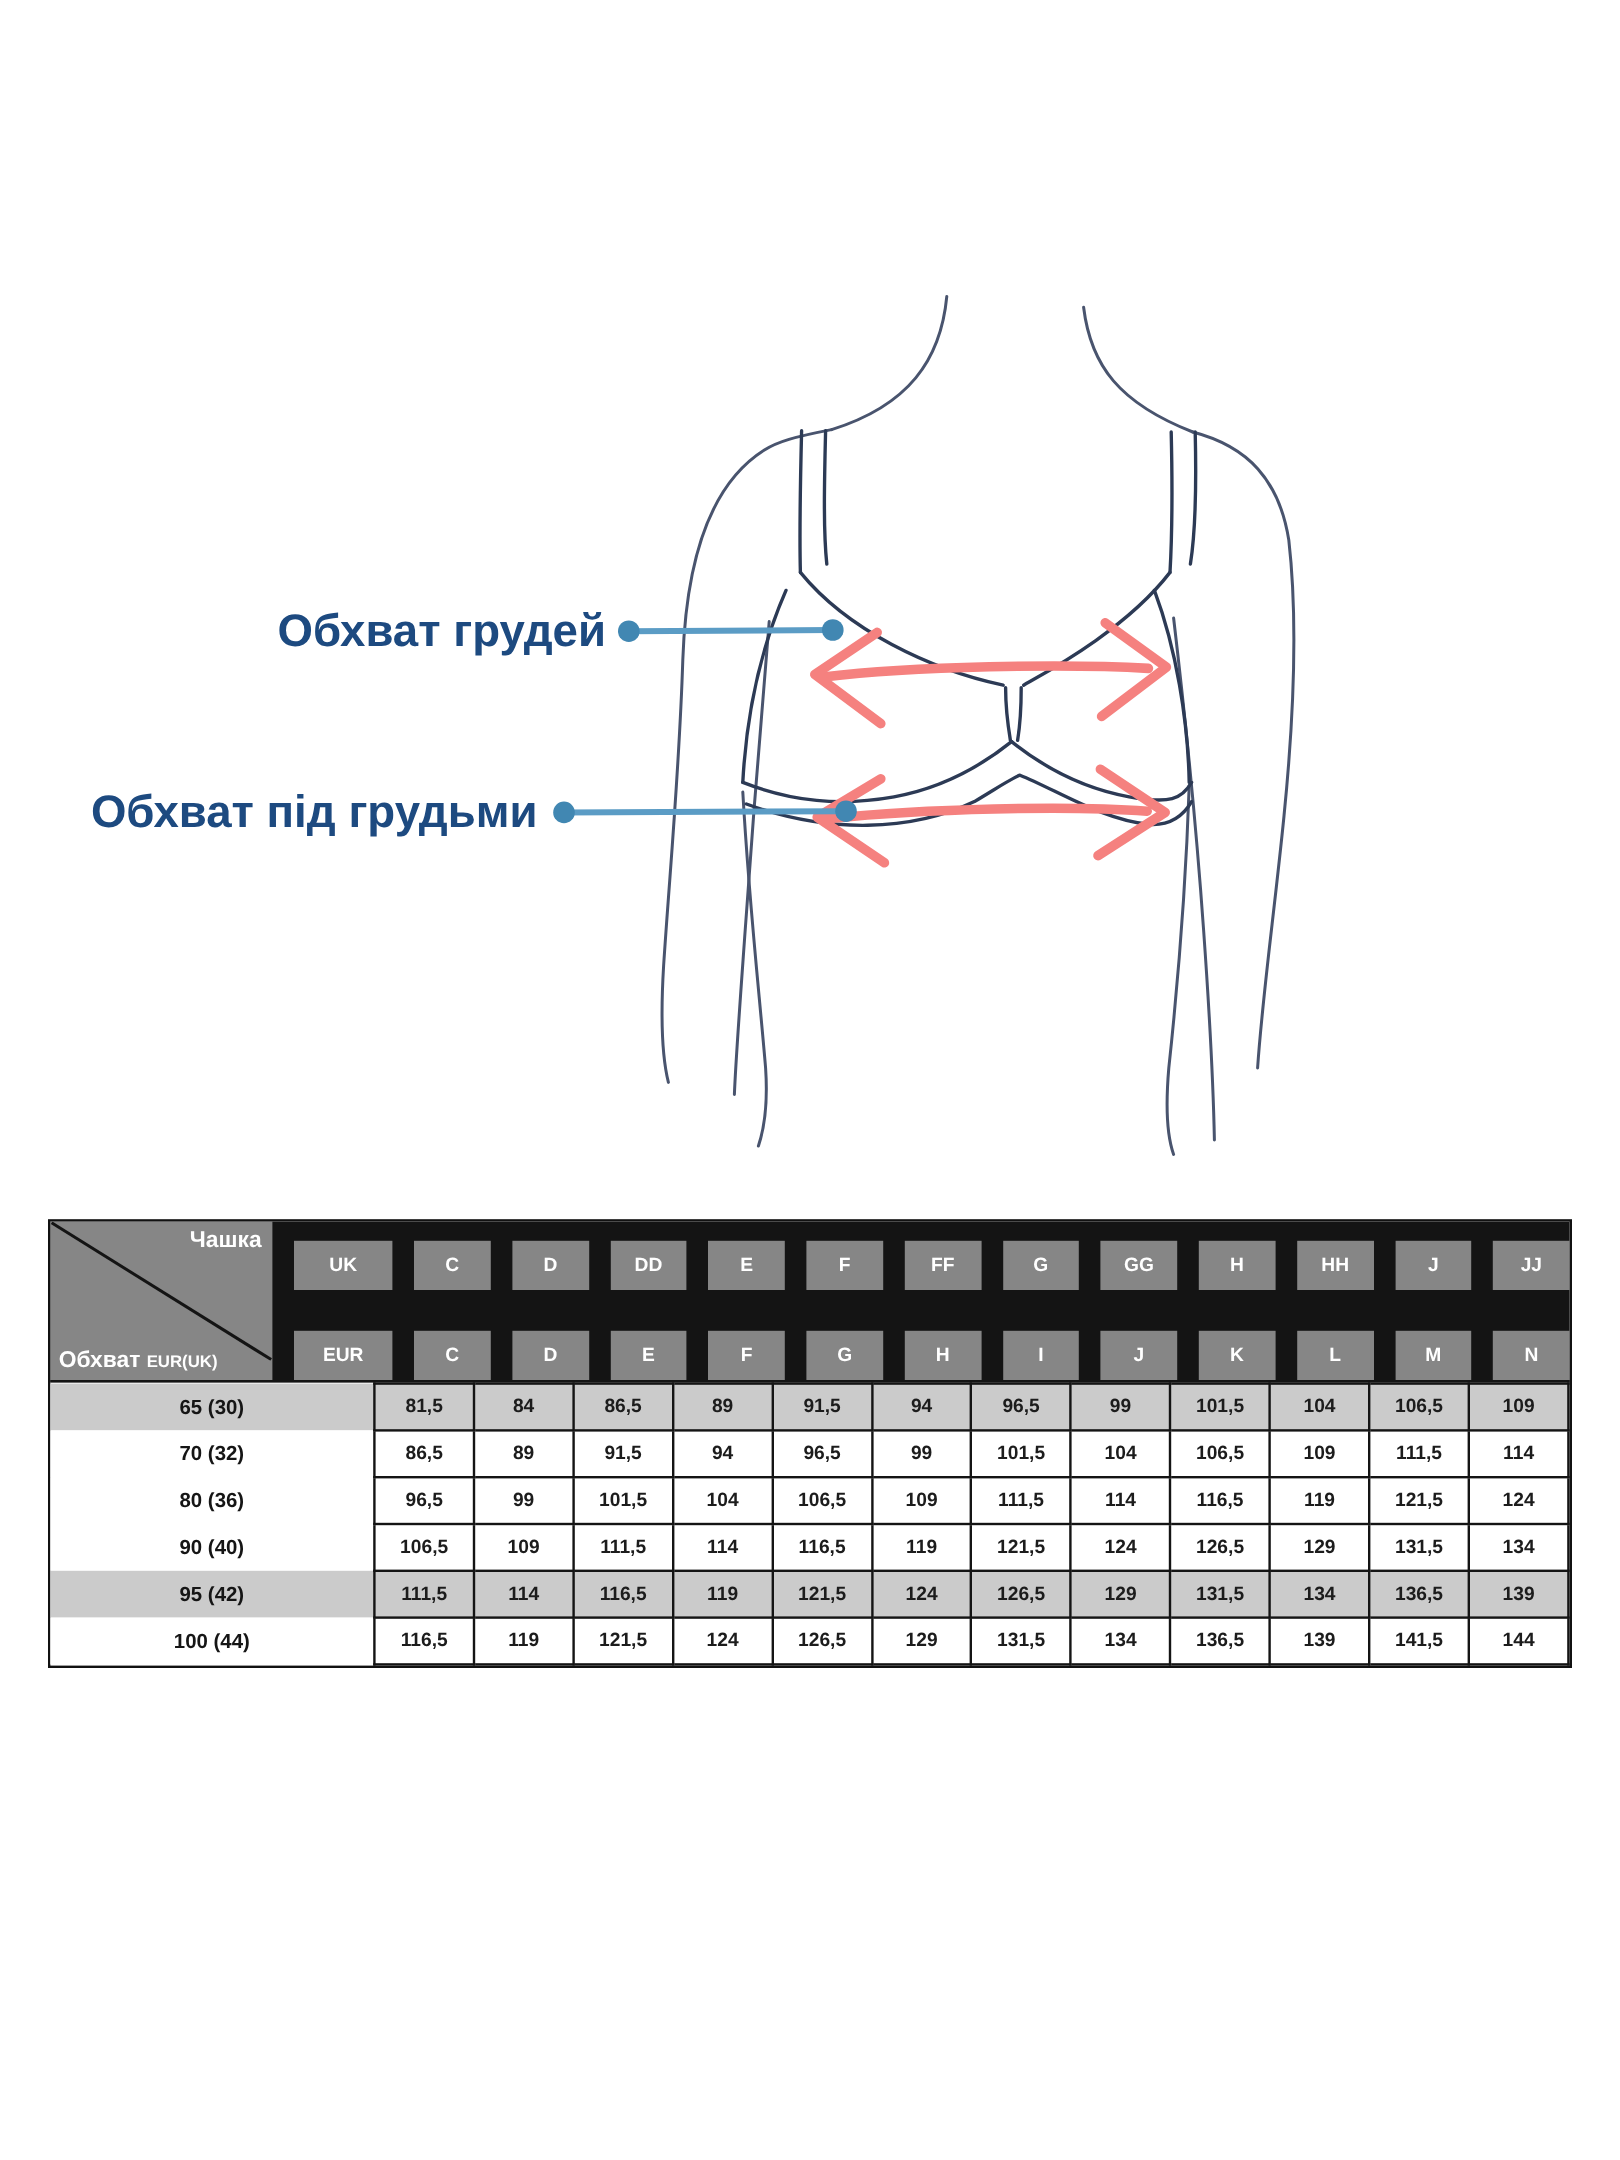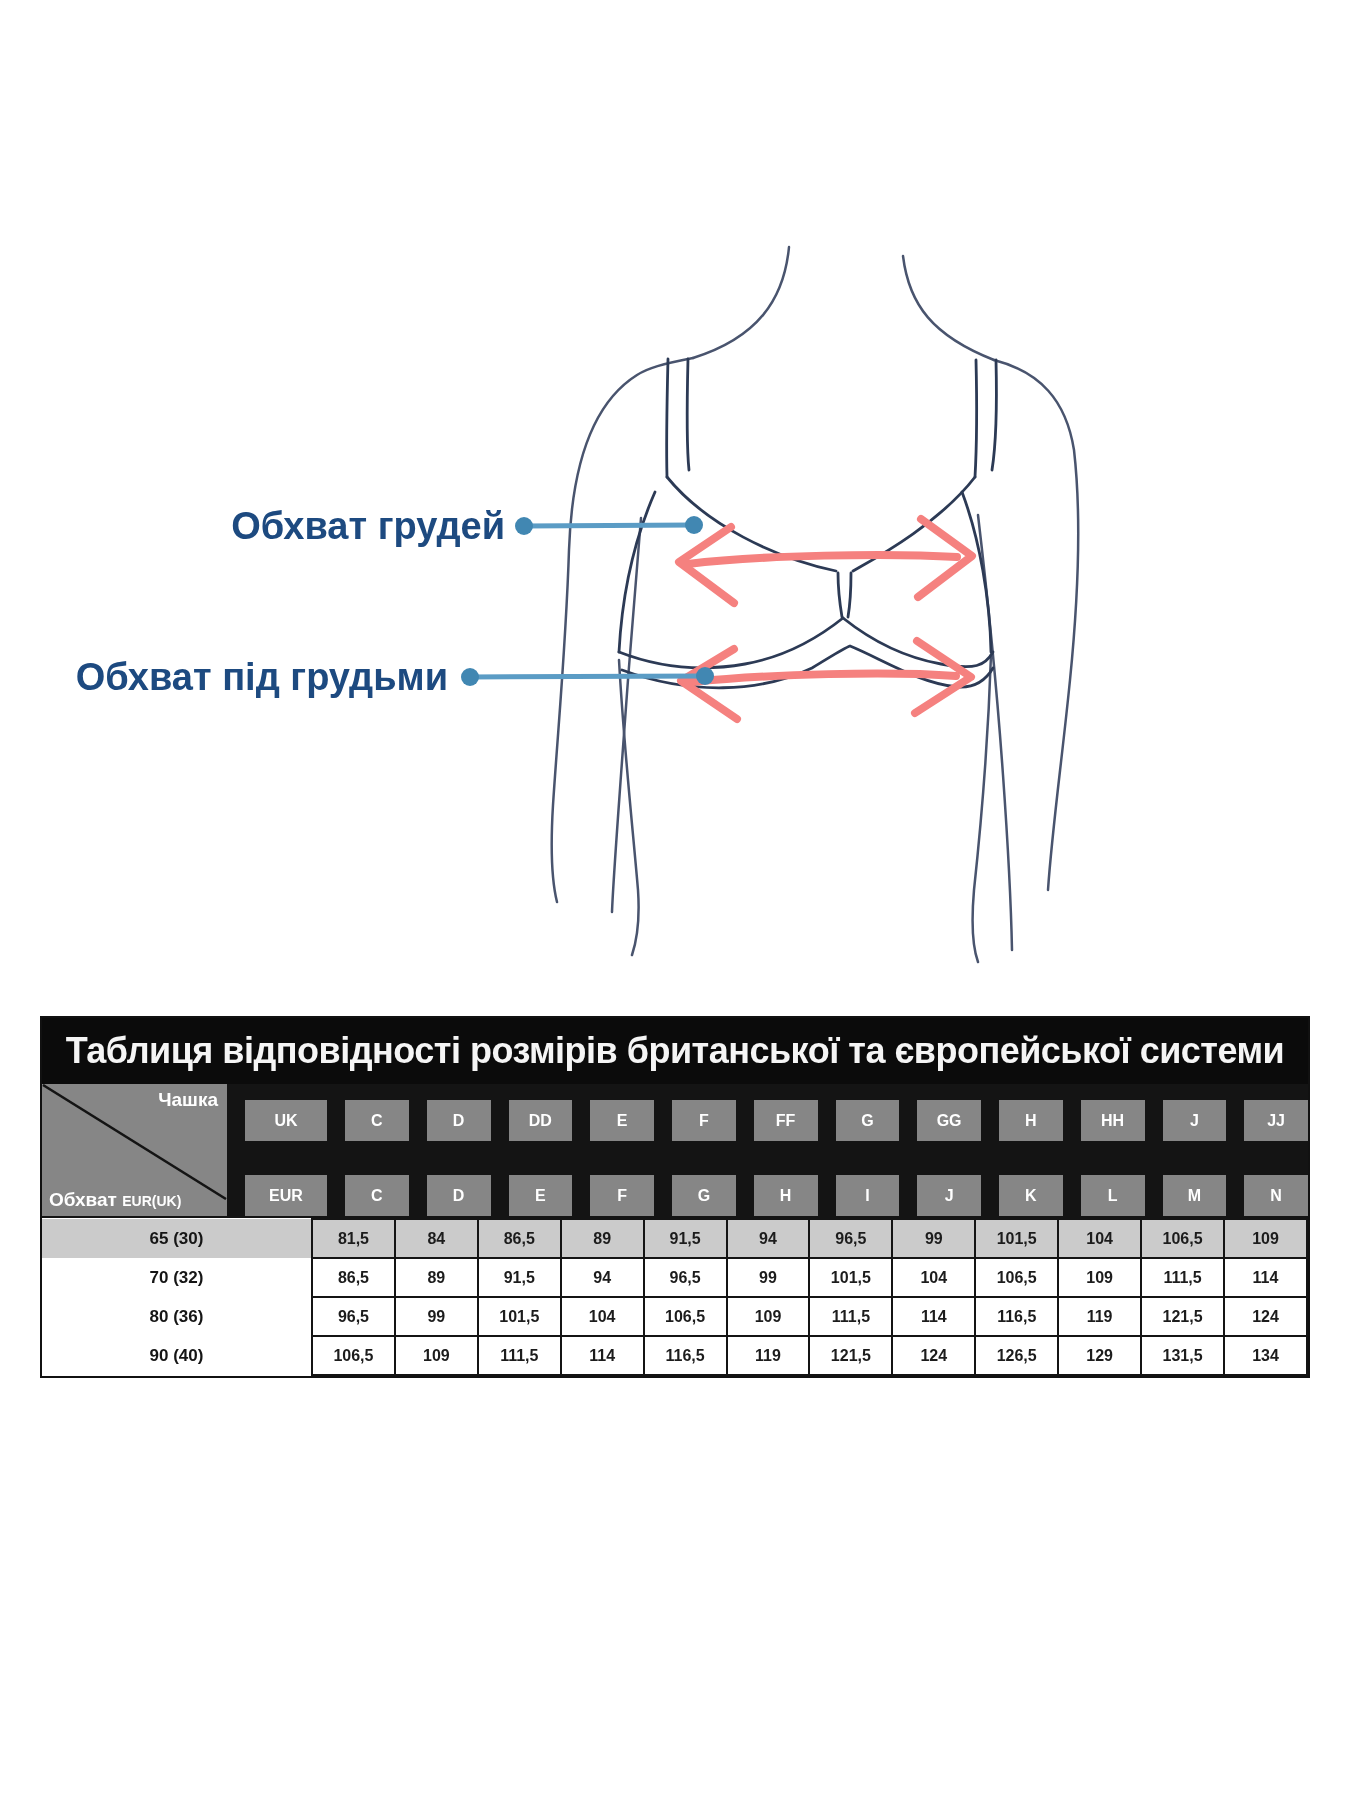--- a/index.html
+++ b/index.html
@@ -125,21 +125,20 @@
     <circle class="pointer-dot" cx="470" cy="677" r="9"></circle>
     <circle class="pointer-dot" cx="705" cy="676" r="9"></circle>
   </g>
 </svg>
 
 <div class="diagram-label label-bust">Обхват грудей</div>
 <div class="diagram-label label-underbust">Обхват під грудьми</div>
 
 <div class="size-table">
 
-  <div class="tbl-title">Таблиця відповідності розмірів британської та європейської системи</div>
 
   <div class="hdr" id="hdr-grid">
     <div class="diag">
       <svg width="185" height="116" viewBox="0 0 185 116" style="position:absolute;left:0;top:0">
         <line x1="1" y1="1" x2="184" y2="115" stroke="#141414" stroke-width="2.5"></line>
       </svg>
       <span class="corner-cup">Чашка</span>
       <span class="corner-girth"><span>Обхват</span> <span class="sub">EUR(UK)</span></span>
     </div>
     <div class="hcell uk-label">UK</div>
@@ -226,15 +225,45 @@
           <td class="val">114</td>
           <td class="val">116,5</td>
           <td class="val">119</td>
           <td class="val">121,5</td>
           <td class="val">124</td>
           <td class="val">126,5</td>
           <td class="val">129</td>
           <td class="val">131,5</td>
           <td class="val">134</td>
         </tr>
+        <tr class="odd">
+          <td class="rowlabel">95 (42)</td>
+          <td class="val">111,5</td>
+          <td class="val">114</td>
+          <td class="val">116,5</td>
+          <td class="val">119</td>
+          <td class="val">121,5</td>
+          <td class="val">124</td>
+          <td class="val">126,5</td>
+          <td class="val">129</td>
+          <td class="val">131,5</td>
+          <td class="val">134</td>
+          <td class="val">136,5</td>
+          <td class="val">139</td>
+        </tr>
+        <tr class="even">
+          <td class="rowlabel">100 (44)</td>
+          <td class="val">116,5</td>
+          <td class="val">119</td>
+          <td class="val">121,5</td>
+          <td class="val">124</td>
+          <td class="val">126,5</td>
+          <td class="val">129</td>
+          <td class="val">131,5</td>
+          <td class="val">134</td>
+          <td class="val">136,5</td>
+          <td class="val">139</td>
+          <td class="val">141,5</td>
+          <td class="val">144</td>
+        </tr>
       </tbody>
   </table>
 </div>
 
 </body></html>

